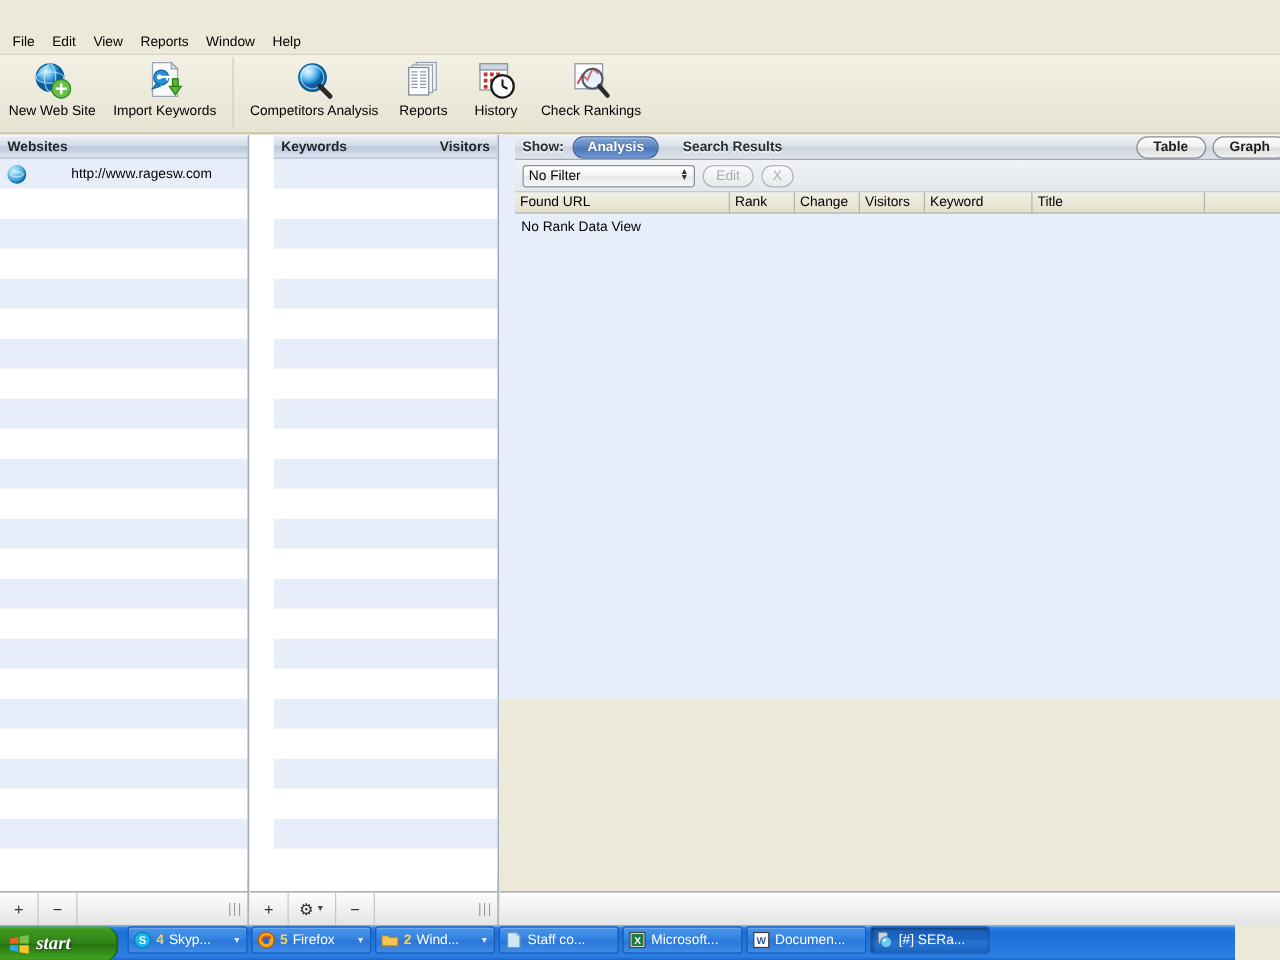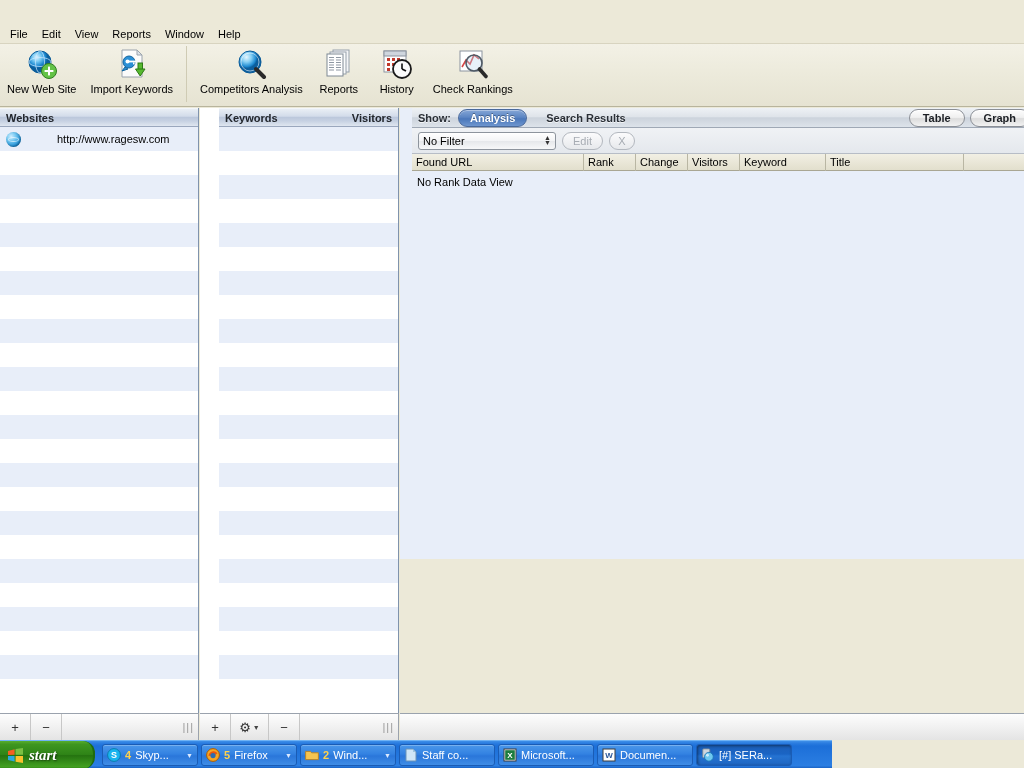--- a/index.html
+++ b/index.html
@@ -178,23 +178,23 @@
     width:31px;height:26px;box-sizing:border-box;
     border-right:1px solid #c7c7c7;
     display:flex;align-items:center;justify-content:center;
     font-size:13px;color:#333;cursor:default;
   }
   .bb-gear{width:38px;}
   .grip{margin-left:auto;margin-right:4px;letter-spacing:1px;color:#9a9a9a;font-size:11px;}
 
   
   .taskbar{
-    position:absolute;left:0;top:740px;width:832px;height:28px;
+    position:absolute;left:0;top:740px;width:988px;height:28px;
     background:linear-gradient(to bottom,#3f8fe8 0%,#2a7ce0 8%,#1c6fd8 18%,#2b7ee2 88%,#1458b8 100%);
-    border-top:1px solid #6fb3f5;display:flex;align-items:center;
+    border-top:1px solid #6fb3f5;display:flex;align-items:flex-start;
   }
   .startbtn{
     width:95px;height:28px;
     background:linear-gradient(to bottom,#58ad2e 0%,#3e9620 12%,#2f8417 48%,#257310 52%,#42a021 92%,#2c7d14 100%);
     border-right:2px solid #1f6b0f;
     border-radius:0 12px 12px 0;
     display:flex;align-items:center;gap:5px;padding-left:7px;box-sizing:border-box;
   }
   .start-flag{width:17px;height:15px;position:relative;flex:0 0 auto;}
   .start-text{color:#fff;font-size:15px;font-weight:bold;font-style:italic;text-shadow:1px 1px 2px rgba(0,0,0,.5);font-family:"Liberation Serif",serif;}

